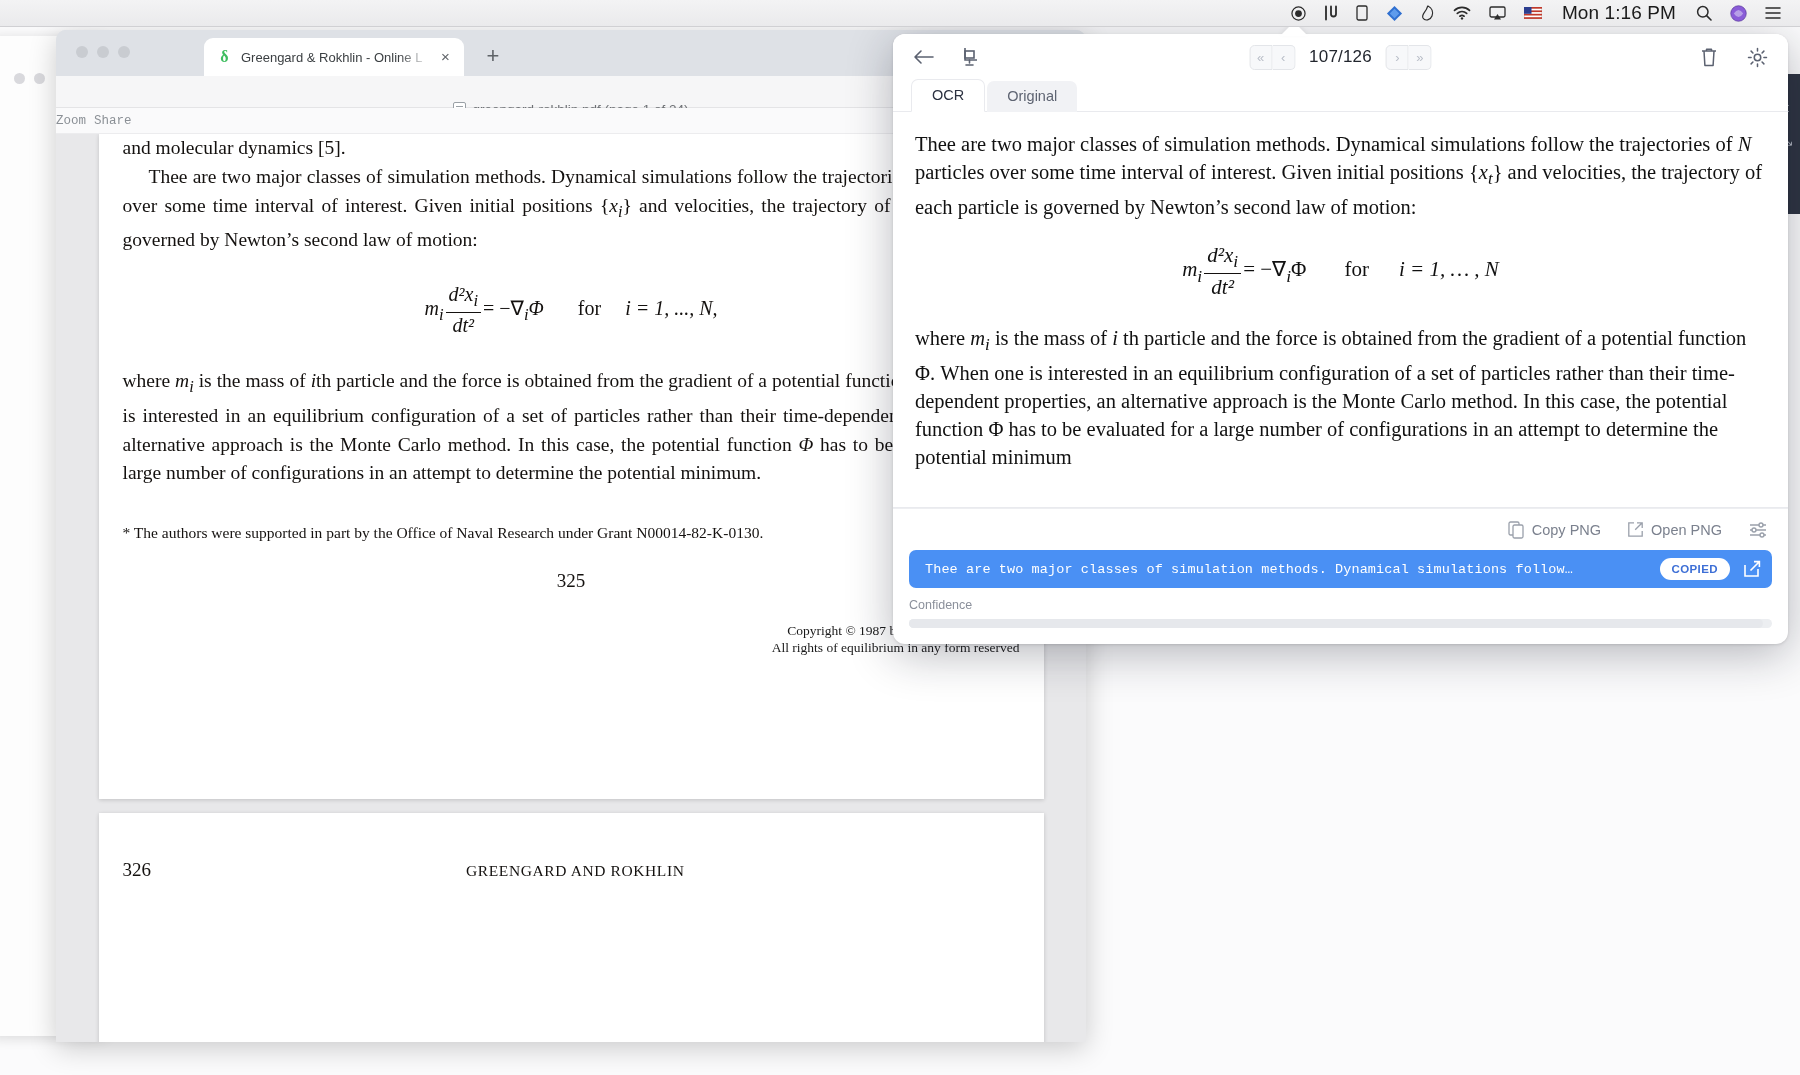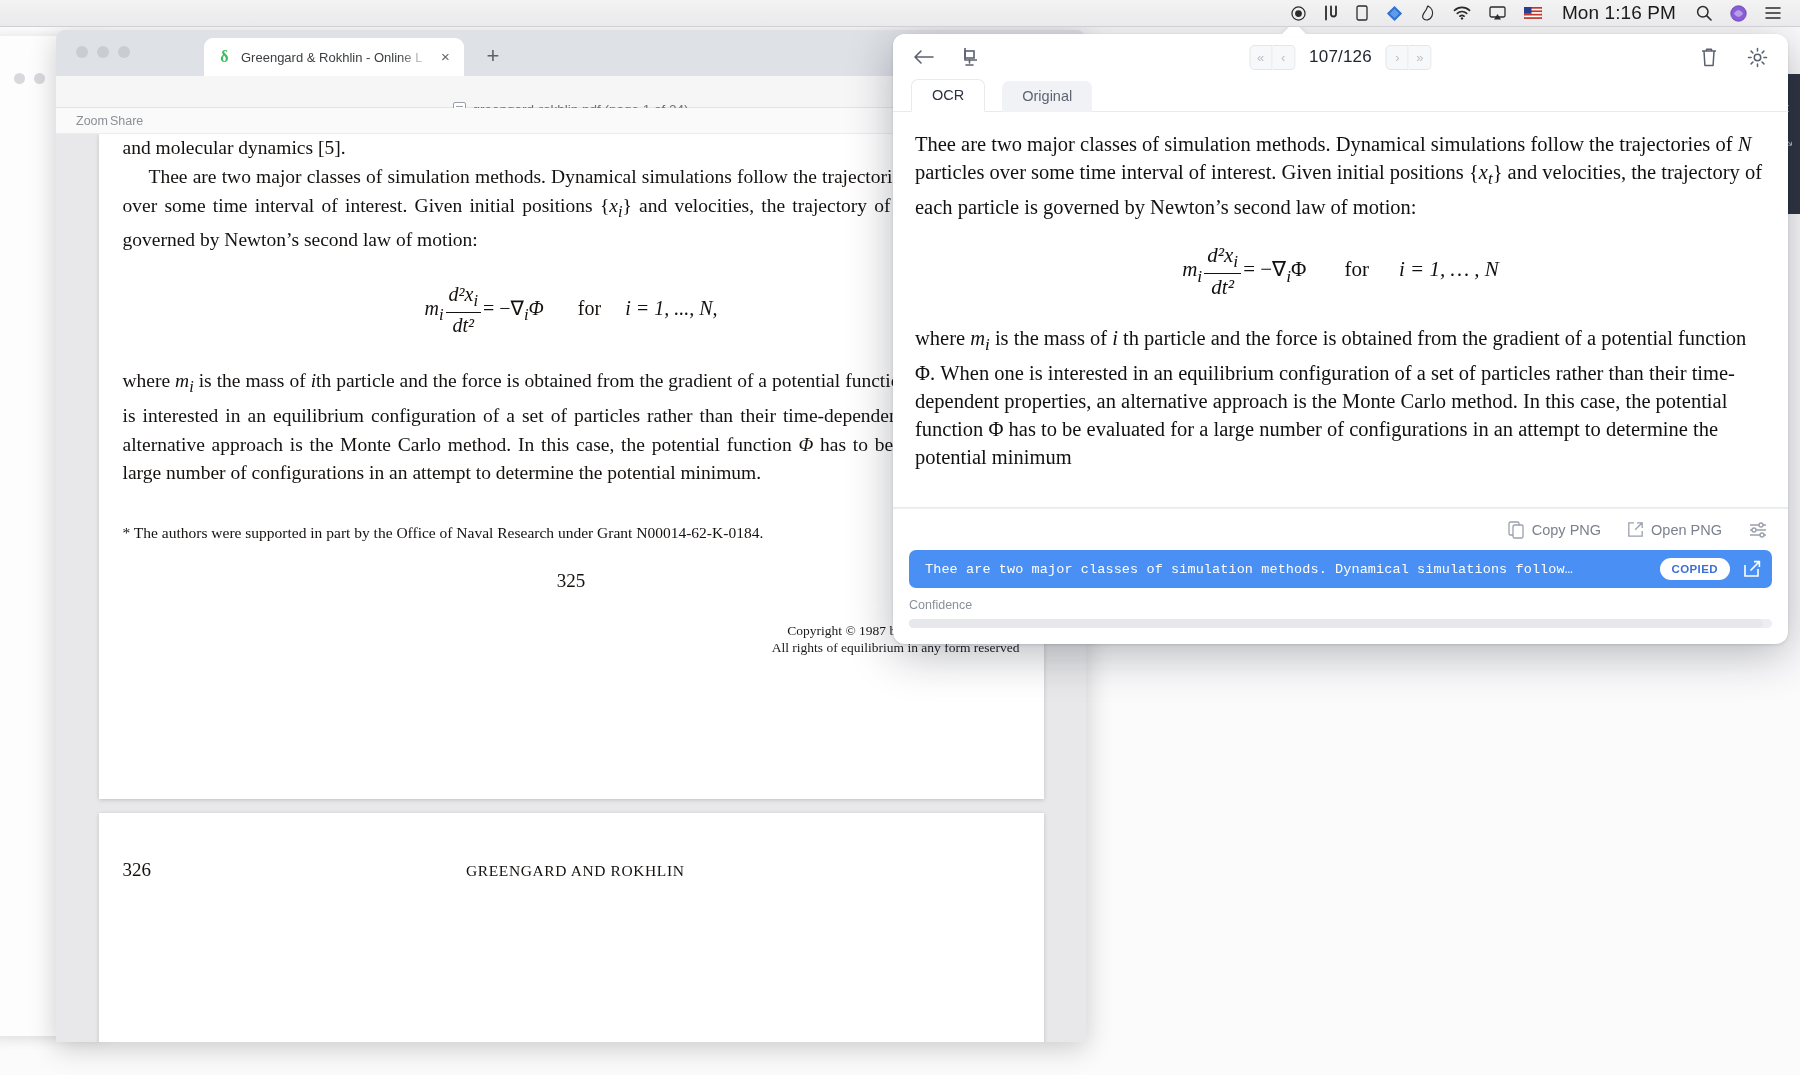--- a/index.html
+++ b/index.html
@@ -78,21 +78,21 @@
   }
   .pdf-file { display:flex; align-items:center; gap:6px; font-size:13.5px; color:#6d7074;margin-top:36px; }
   .pdf-file-ico { width:13px;height:15px;border:1px solid #9aa0a6;border-radius:2px;background:#fff;
      position:relative; }
   .pdf-file-ico:after{content:"";position:absolute;left:2px;top:3px;right:2px;height:1px;
      box-shadow:0 0 0 0 #9aa0a6,0 3px 0 0 #9aa0a6,0 6px 0 0 #9aa0a6;background:#9aa0a6;}
   .pdf-tools {
     height:26px; background:#fafafb; border-bottom:1px solid #ececee;
     display:flex; align-items:center; position:relative; font-size:12.5px; color:#8b9096;
   }
-  .pdf-tools-l { position:absolute; left:20px; display:flex; gap:2px; }
+  .pdf-tools-l { position:absolute; left:0; display:flex; gap:8px;font-family:Liberation Mono, monospace; }
   .pdf-tools-r { position:absolute; right:4px; display:flex; gap:14px; }
 
   
   .doc-scroll { position:relative; height:948px; background:#e8e8ea; overflow:hidden; }
   .page {
     position:relative; background:#fff; width:945px; margin:0 auto;
     box-shadow:0 1px 4px rgba(0,0,0,0.17);
     font-family:"Liberation Serif", serif; color:#14110f;
   }
   .page-1 { height:665px; padding:0 24px; }
@@ -140,21 +140,21 @@
   .pg-group { display:flex; }
   .pg-btn {
     width:23px;height:25px; border:1px solid #e3e5e9; background:#f7f8fa;
     display:flex;align-items:center;justify-content:center; color:#b9bec8; font-size:13px;
   }
   .pg-group .pg-btn:first-child { border-radius:5px 0 0 5px; }
   .pg-group .pg-btn:last-child { border-radius:0 5px 5px 0; border-left:none; }
   .pg-count { font-size:17px; color:#22262e; letter-spacing:0.2px; }
   .ocr-head-r { margin-left:auto; display:flex; align-items:center; gap:22px; }
 
-  .ocr-tabs { height:32px; flex:none; display:flex; align-items:flex-end; padding-left:18px; gap:17px;
+  .ocr-tabs { height:32px; flex:none; display:flex; align-items:flex-end; padding-left:18px; gap:2px;
      border-bottom:1px solid #e9eaee; background:#fff; }
   .ocr-tab {
     padding:7px 20px 8px; font-size:14.5px; color:#5e6472; border-radius:7px 7px 0 0;
     background:transparent; position:relative; top:1px;
   }
   .ocr-tab.active { background:#ffffff; color:#2b3140; border:1px solid #e9eaee; border-bottom:1px solid #fff; }
   .ocr-tab.inactive { background:#f1f2f5; }
 
   .ocr-body {
     flex:1; overflow:hidden; padding:18px 22px 10px 22px;
@@ -246,21 +246,21 @@
       <div class="page page-1">
         <div class="ptxt">and molecular dynamics [5].</div>
         <div class="ptxt indent"><span>Thee are two major classes of simulation methods. Dynamical simulations follow the trajectories of </span><span class="mi">N</span><span> particles over some time interval of interest. Given initial positions {</span><span class="mi">x</span><sub class="mi">i</sub><span>} and velocities, the trajectory of each particle is governed by Newton’s second law of motion:</span></div>
 
         <div class="formula">
           <span class="mi">m</span><sub class="mi">i</sub><span class="frac"><span class="num mi"><span>d²x</span><sub>i</sub></span><span class="den mi">dt²</span></span><span>= −∇</span><sub class="mi">i</sub><span class="mi">Φ</span><span style="display:inline-block;width:34px"></span><span>for</span><span style="display:inline-block;width:24px"></span><span class="mi">i = 1, ..., N,</span>
         </div>
 
         <div class="ptxt"><span>where </span><span class="mi">m</span><sub class="mi">i</sub><span> is the mass of </span><span class="mi">i</span><span>th particle and the force is obtained from the gradient of a potential function </span><span class="mi">Φ</span><span>. When one is interested in an equilibrium configuration of a set of particles rather than their time-dependent properties, an alternative approach is the Monte Carlo method. In this case, the potential function </span><span class="mi">Φ</span><span> has to be evaluated for a large number of configurations in an attempt to determine the potential minimum.</span></div>
 
-        <div class="footnote">* The authors were supported in part by the Office of Naval Research under Grant N00014-62-K-0184.</div>
+        <div class="footnote">* The authors were supported in part by the Office of Naval Research under Grant N00014-82-K-0130.</div>
         <div class="pageno">325</div>
         <div class="copyblk">
           <div class="issn">0021-9991;87 $3.00</div>
           <div>Copyright © 1987 by Academic Press, Inc.</div>
           <div>All rights of equilibrium in any form reserved</div>
         </div>
       </div>
 
       <div class="page page-2">
         <div style="height:46px"></div>

